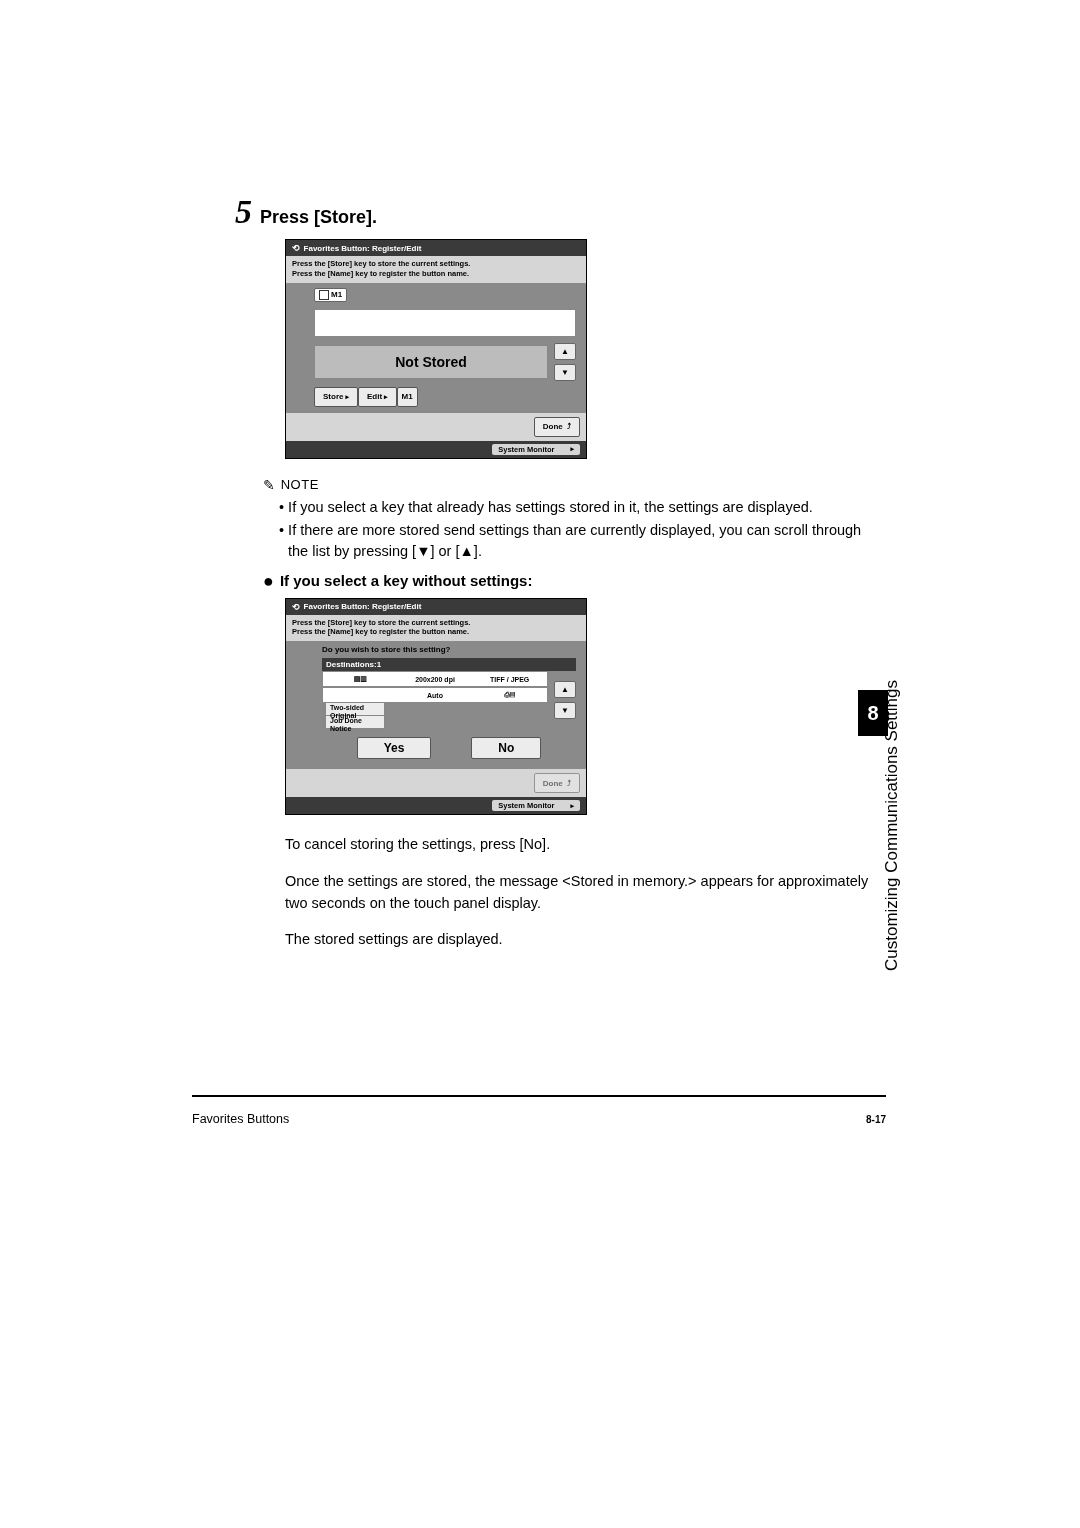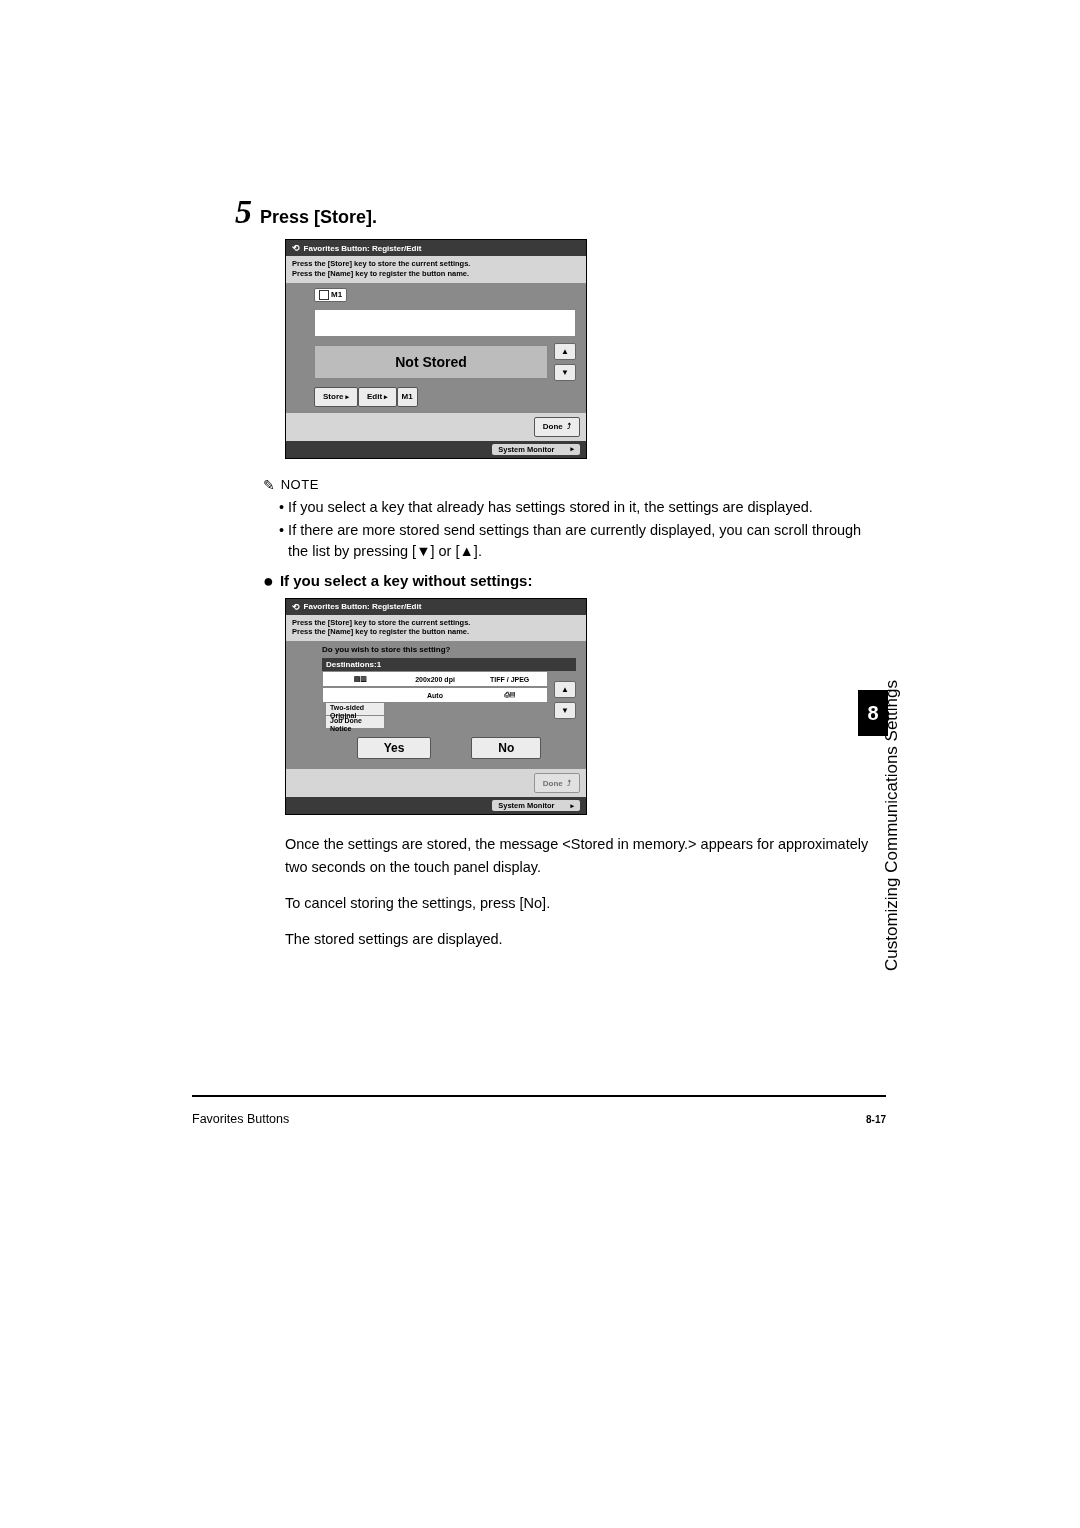--- a/index.html
+++ b/index.html
@@ -429,22 +429,22 @@
     </div>
     <div class="ss-statusbar">
       <span class="sysmon">
           <span>System Monitor</span>
           <span class="tri-r">▸</span>
         </span>
     </div>
   </div>
 
   <div class="after-text">
+    <p>To cancel storing the settings, press [No].</p>
     <p>Once the settings are stored, the message &lt;Stored in memory.&gt; appears for approximately two seconds on the touch panel display.</p>
-    <p>To cancel storing the settings, press [No].</p>
     <p>The stored settings are displayed.</p>
   </div>
 </div>
 
 <div class="hr"></div>
 <div class="footer">
   <span>Favorites Buttons</span>
   <span class="pg">8-17</span>
 </div>
 

